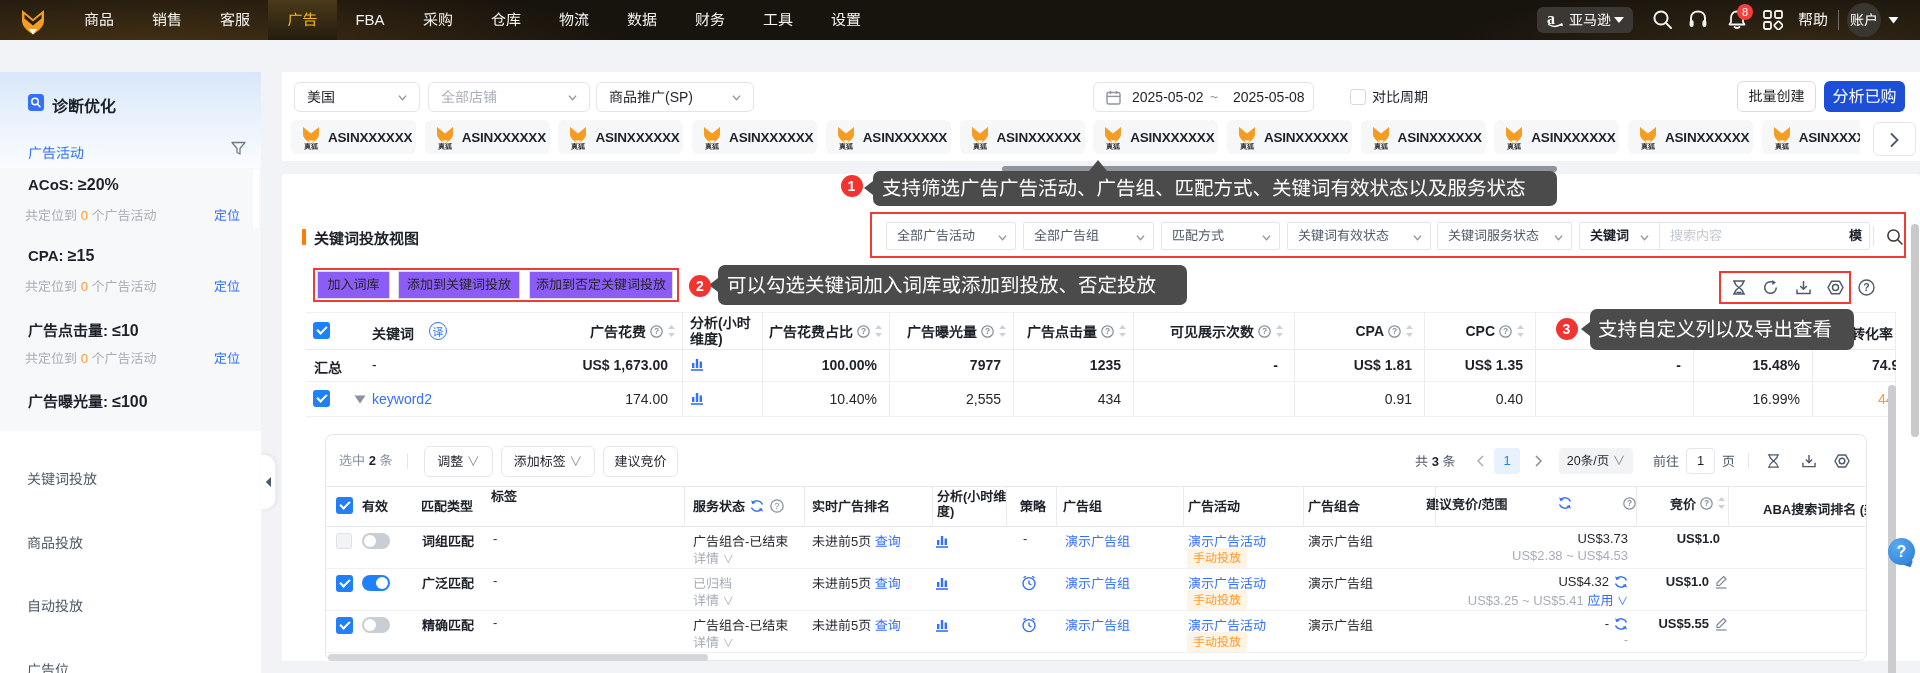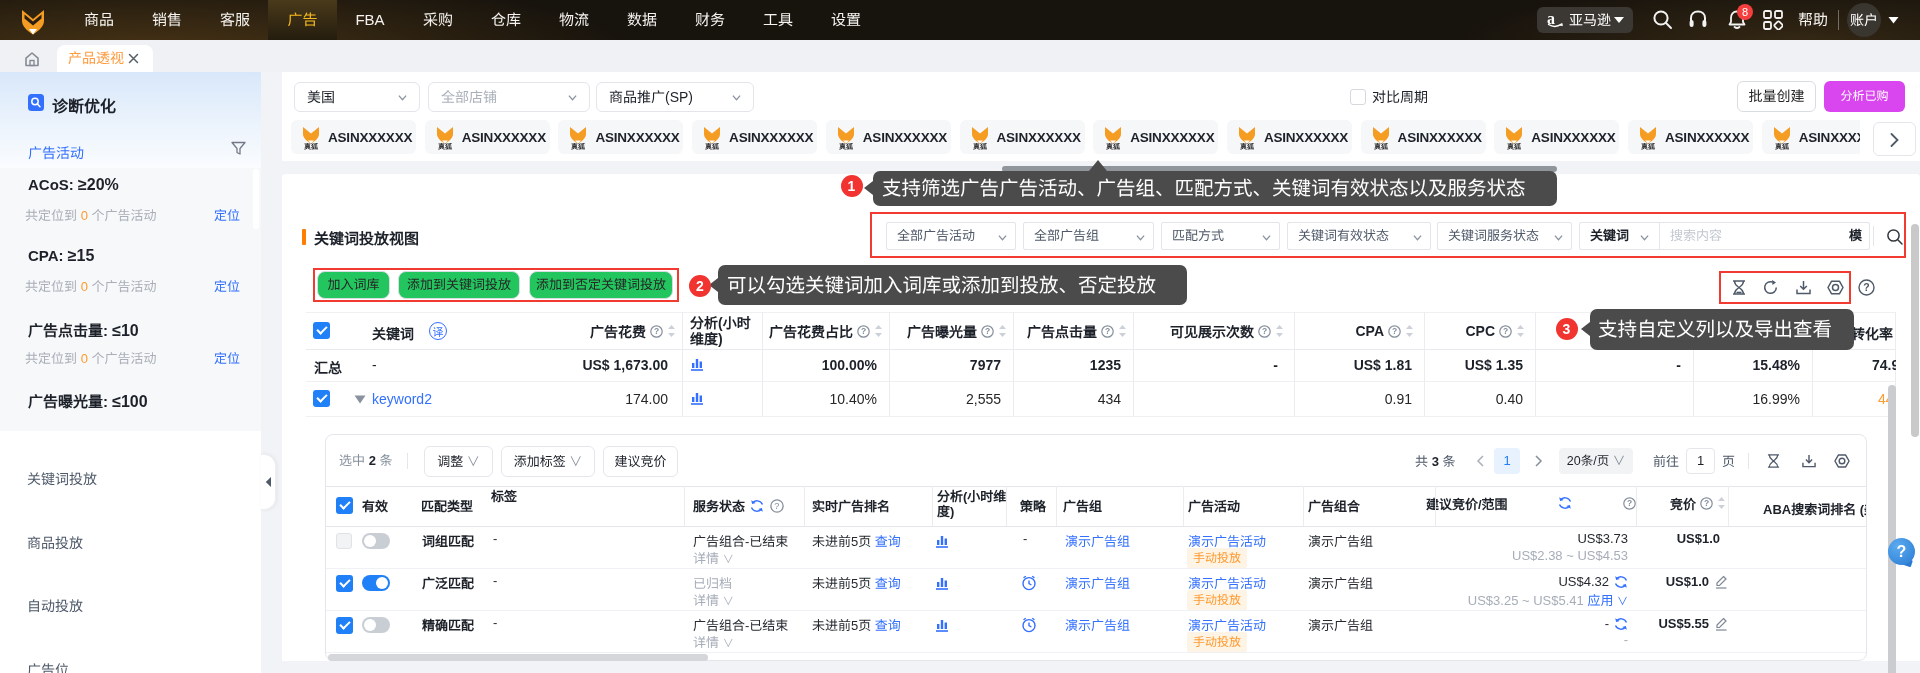--- a/index.html
+++ b/index.html
@@ -44,21 +44,21 @@
 
   
   .sel { position:absolute; height:30px; background:#fff; border:1px solid #e3e5ea; border-radius:6px;
          font-size:14px; color:#1d2129; line-height:28px; padding-left:12px; }
   .sel .caret { position:absolute; right:10px; top:11px; }
   .ph { color:#aab0ba; }
   .sel2 { position:absolute; height:28px; background:#fff; border:1px solid #e3e5ea; border-radius:2px;
          font-size:13px; color:#4e5969; line-height:26px; padding-left:10px; }
   .sel2 .caret { position:absolute; right:8px; top:10px; }
   .caret { width:9px; height:9px; display:inline-block; }
-  .btn-plain { position:absolute; background:#22c55e; border:1px solid #d9dce1; border-radius:8px; font-size:13px; color:#262626; text-align:center; }
+  .btn-plain { position:absolute; background:#8b5cf6; border:1px solid #d9dce1; border-radius:0; font-size:13px; color:#262626; text-align:center; }
   .chip { position:absolute; top:0; height:34px; background:#f6f7f9; border-radius:6px; display:flex; align-items:center; }
   .chip .txt { font-size:13.5px; font-weight:bold; color:#1d2129; margin-left:6px; letter-spacing:-0.2px; }
 
   
   .ann-circle { position:absolute; width:22px; height:22px; border-radius:50%; background:#f13430; color:#fff;
       font-size:14px; font-weight:bold; text-align:center; line-height:22px; z-index:60; }
   .tooltip { position:absolute; background:#4b4b4b; border-radius:7px; color:#fff; font-size:19.5px; z-index:59; will-change:transform; }
   .tt-arrow-l { position:absolute; width:0; height:0; border-top:7px solid transparent; border-bottom:7px solid transparent;
       border-right:9px solid #4b4b4b; z-index:59; }
   .red-rect { position:absolute; border:2px solid #f23a31; z-index:40; }
@@ -152,31 +152,20 @@
     </svg>
     <div class="nav-item" style="left:1797px;width:32px;font-size:15px">帮助</div>
     <div class="abs" style="left:1838px;top:10px;width:1px;height:20px;background:rgba(255,255,255,.35)"></div>
     <div class="acct-circle"></div>
     <div class="abs" style="left:1850px;top:0;width:30px;height:40px;line-height:40px;color:#fff;font-size:14px;font-weight:normal">账户</div>
     <svg class="abs" style="left:1888px;top:16px" width="11" height="9" viewBox="0 0 11 9">
         <path d="M0.5 1 L5.5 7.5 L10.5 1 Z" fill="#fff"></path>
       </svg>
   </div>
 
-  <div class="tabbar" id="tabbar">
-    <svg class="abs" style="left:25px;top:12px" width="14" height="15" viewBox="0 0 14 15">
-      <path d="M1 6.2 L7 1 L13 6.2 L13 13.5 L1 13.5 Z" fill="none" stroke="#868c94" stroke-width="1.6" stroke-linejoin="round"></path>
-      <rect x="5" y="8.5" width="4" height="5" fill="none" stroke="#868c94" stroke-width="1.4"></rect>
-    </svg>
-    <div class="tab-active" style="top:5px"></div>
-    <div class="abs" style="left:68px;top:5px;height:27px;line-height:27px;font-size:14px;color:#ff9c40">产品透视</div>
-    <svg class="abs" style="left:128px;top:13px" width="11" height="11" viewBox="0 0 11 11">
-      <path d="M1.5 1.5 L9.5 9.5 M9.5 1.5 L1.5 9.5" stroke="#565d66" stroke-width="1.5" stroke-linecap="round"></path>
-    </svg>
-  </div>
 
   <div class="sidebar" id="sidebar">
     <svg class="abs" style="left:28px;top:22px" width="16" height="17" viewBox="0 0 16 17">
       <rect x="0" y="0" width="16" height="17" rx="3.5" fill="#3370ff"></rect>
       <circle cx="7" cy="7.5" r="3.2" fill="none" stroke="#fff" stroke-width="1.5"></circle>
       <line x1="9.4" y1="10" x2="12" y2="12.8" stroke="#fff" stroke-width="1.5" stroke-linecap="round"></line>
     </svg>
     <div class="abs sb-title" style="left:52px;top:21px;font-size:16px">诊断优化</div>
     <div class="abs" style="left:28px;top:70px;font-size:14px;color:#3370ff">广告活动</div>
     <svg class="abs" style="left:231px;top:69px" width="15" height="15" viewBox="0 0 15 15">
@@ -213,24 +202,35 @@
     <div class="sel ph" style="left:146px;top:10px;width:162px">全部店铺
       <svg class="caret" style="position:absolute;right:12px;top:10px" viewBox="0 0 10 10">
           <path d="M1 3 L5 7.5 L9 3" fill="none" stroke="#8a919f" stroke-width="1.4"></path>
         </svg>
     </div>
     <div class="sel" style="left:314px;top:10px;width:158px">商品推广(SP)
       <svg class="caret" style="position:absolute;right:12px;top:10px" viewBox="0 0 10 10">
           <path d="M1 3 L5 7.5 L9 3" fill="none" stroke="#8a919f" stroke-width="1.4"></path>
         </svg>
     </div>
+    <div class="sel" style="left:811px;top:10px;width:221px;padding-left:0">
+      <svg class="abs" style="left:12px;top:7px" width="15" height="15" viewBox="0 0 15 15">
+        <rect x="1" y="2.5" width="13" height="11.5" rx="1.5" fill="none" stroke="#8f959e" stroke-width="1.4"></rect>
+        <line x1="1" y1="6.4" x2="14" y2="6.4" stroke="#8f959e" stroke-width="1.4"></line>
+        <line x1="4.5" y1="0.8" x2="4.5" y2="4" stroke="#8f959e" stroke-width="1.4"></line>
+        <line x1="10.5" y1="0.8" x2="10.5" y2="4" stroke="#8f959e" stroke-width="1.4"></line>
+      </svg>
+      <span class="abs" style="left:38px;top:0;line-height:28px">2025-05-02</span>
+      <span class="abs" style="left:116px;top:0;line-height:28px;color:#86909c">~</span>
+      <span class="abs" style="left:139px;top:0;line-height:28px">2025-05-08</span>
+    </div>
     <div class="cb-empty" style="left:1068px;top:17px"></div>
     <div class="abs" style="left:1090px;top:10px;height:30px;line-height:30px;font-size:14px;color:#1d2129">对比周期</div>
     <div class="abs" style="left:1455px;top:9px;width:79px;height:31px;background:#fff;border:1px solid #d9dce1;border-radius:6px;text-align:center;line-height:29px;font-size:14px;color:#262626">批量创建</div>
-    <div class="abs" style="left:1542px;top:9px;width:81px;height:31px;background:#d946ef;border-radius:6px;text-align:center;line-height:31px;font-size:12px;color:#fff">分析已购</div>
+    <div class="abs" style="left:1542px;top:9px;width:81px;height:31px;background:#1d4ed8;border-radius:6px;text-align:center;line-height:31px;font-size:16px;color:#fff">分析已购</div>
 
     <div class="abs" style="left:0;top:48px;width:1578px;height:34px;overflow:hidden">
       <div class="chip" style="left:9px;width:125px">
           <svg class="foxchip" style="margin-left:9px" width="22" height="26" viewBox="0 0 22 26">
             <path d="M3 3 L11 9.5 L19 3 L19 10 C19 14 15.5 17 11 19.5 C6.5 17 3 14 3 10 Z" fill="#f59c23"></path>
             <path d="M8 16.5 L14 16.5 L11 19.5 Z" fill="#fff"></path>
             <text x="4" y="25" font-size="7" fill="#333" font-weight="bold">真狐</text>
           </svg>
           <span class="txt">ASINXXXXXX</span>
         </div>

